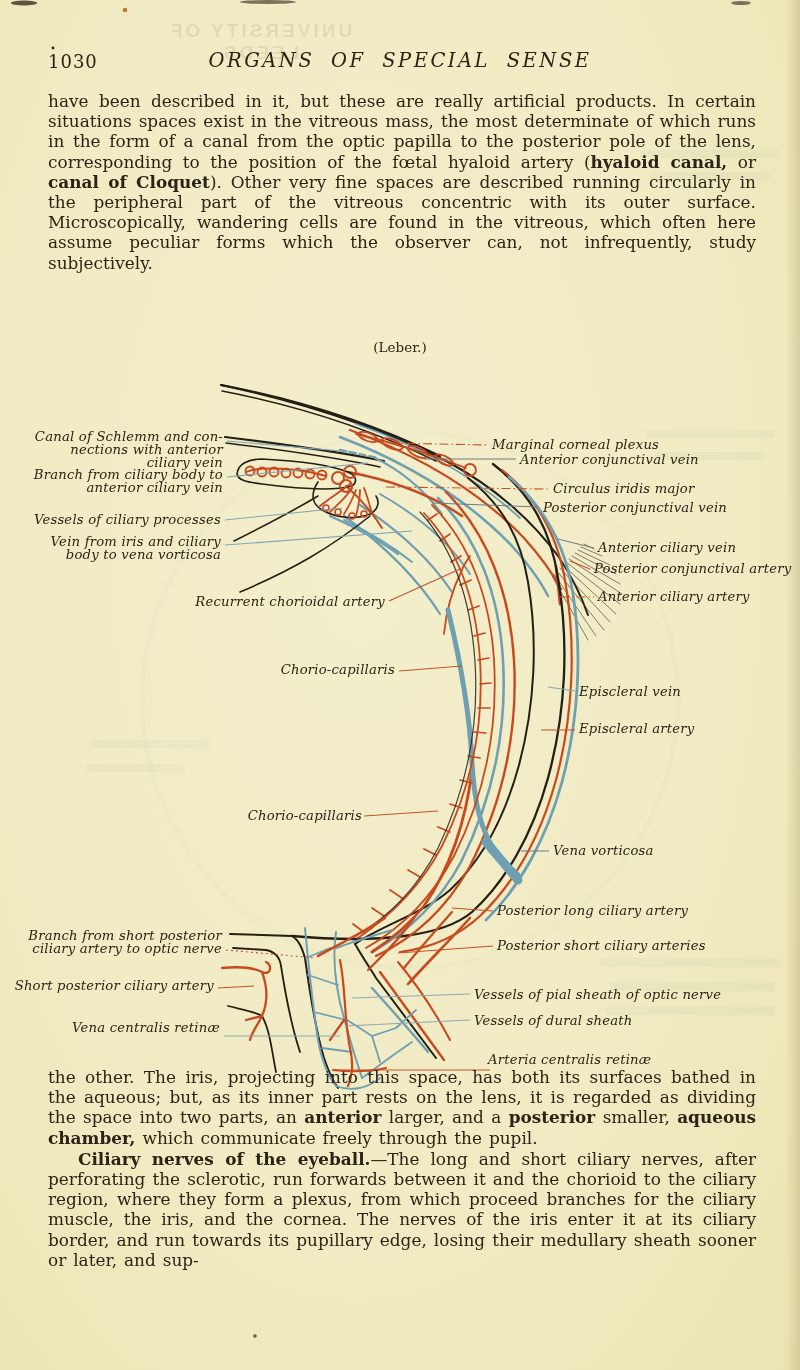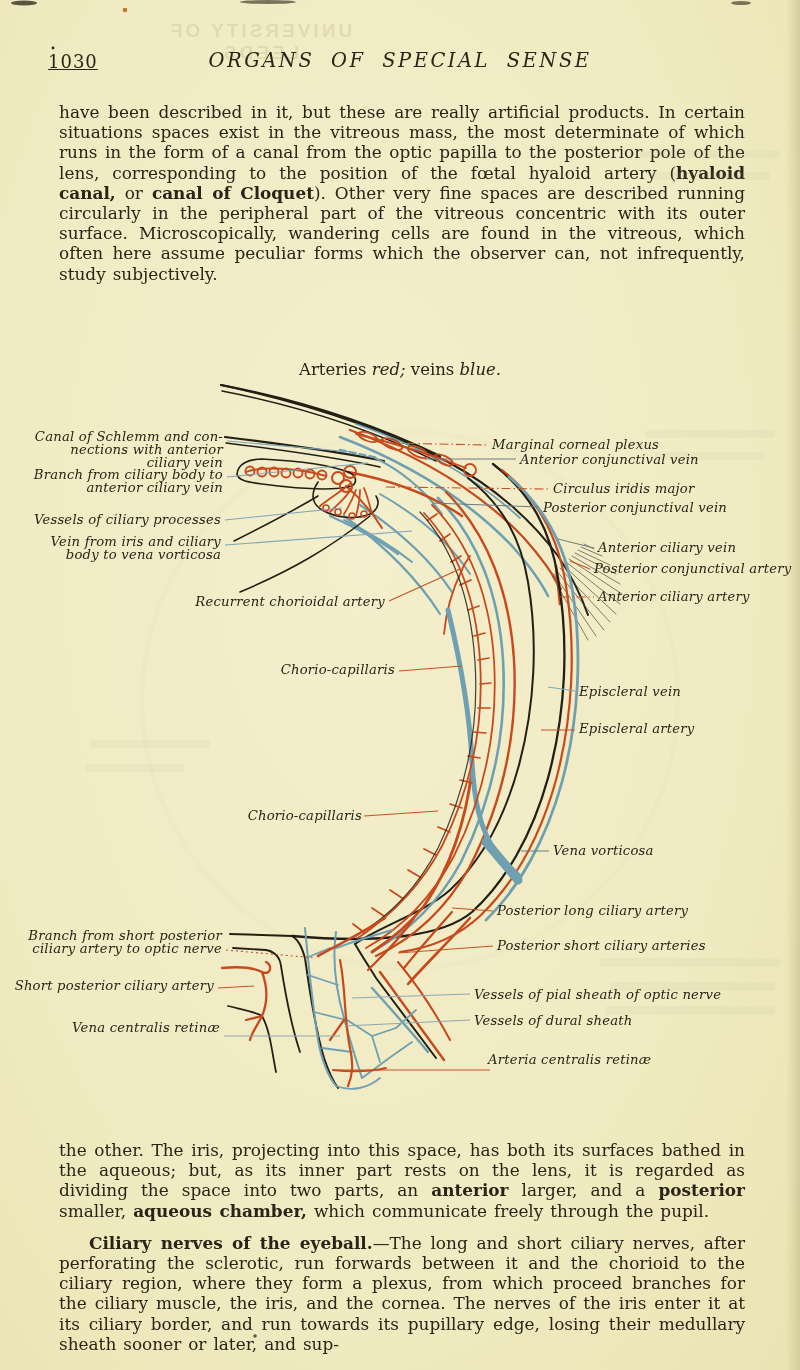--- a/index.html
+++ b/index.html
@@ -14,28 +14,28 @@
   }
   .edge-shade{position:absolute;right:0;top:0;width:14px;height:100%;
     background:linear-gradient(to right, rgba(190,180,130,0), rgba(170,158,105,.35));}
   .stamp{
     position:absolute;top:20px;left:130px;width:260px;
     transform:scaleX(-1);
     font-family:"Liberation Sans", sans-serif;
     font-size:19px;letter-spacing:3px;text-align:center;
     color:#8d8157;opacity:.16;font-weight:bold;
   }
-  .pageno{position:absolute;left:48px;top:51px;font-size:18px;letter-spacing:1px;text-decoration:underline;}
+  .pageno{position:absolute;left:48px;top:51px;font-size:18px;letter-spacing:1px;}
   .running-title{position:absolute;left:0;right:0;top:49px;text-align:center;
     font-style:italic;font-size:19.5px;letter-spacing:2.5px;word-spacing:8px;}
   .flow{position:absolute;left:47px;width:710px;font-size:16.9px;line-height:20.2px;
     text-align:justify;word-spacing:1.6px;}
   .flow-top{top:90px;}
-  .flow-bottom{top:1128px;}
-  .para{margin:12px;}
+  .flow-bottom{top:1066px;}
+  .para{margin:1px;}
   .indent{text-indent:30px;}
   .b{font-weight:bold;}
   .i{font-style:italic;}
   .caption{position:absolute;left:0;right:0;top:320px;text-align:center;
     font-variant:small-caps;font-size:14.2px;letter-spacing:.4px;}
   .credit{position:absolute;left:0;right:0;top:339px;text-align:center;font-size:13.5px;}
   .legend{position:absolute;left:0;right:0;top:360px;text-align:center;font-size:16.5px;}
   svg text{font-family:"DejaVu Serif", serif;font-style:italic;font-size:13.2px;fill:#2b2317;letter-spacing:.2px;}
   .bk{stroke:#241f15;fill:none;}
   .rd{stroke:#c8491d;fill:none;}
@@ -54,21 +54,21 @@
 <div class="page">
   <div class="edge-shade"></div>
   <div class="stamp">UNIVERSITY OF LEEDS</div>
   <div class="pageno">1030</div>
   <div class="running-title">ORGANS OF SPECIAL SENSE</div>
 
   <div class="flow flow-top">
     <p class="para"><span>have been described in it, but these are really artificial products.  In certain situations spaces exist in the vitreous mass, the most determinate of which runs in the form of a canal from the optic papilla to the posterior pole of the lens, corresponding to the position of the fœtal hyaloid artery (</span><span class="b">hyaloid canal,</span><span> or </span><span class="b">canal of Cloquet</span><span>).  Other very fine spaces are described running circularly in the peripheral part of the vitreous concentric with its outer surface.  Microscopically, wandering cells are found in the vitreous, which often here assume peculiar forms which the observer can, not infrequently, study subjectively.</span></p>
   </div>
 
-  <div class="legend"><span>Arteries </span><span class="i">red;</span><span>  veins </span><span class="i">blue.</span></div>
+  <div class="credit">(Leber.)</div>
 
   <svg width="800" height="1370" viewBox="0 0 800 1370" style="position:absolute;left:0;top:0;">
 
     <g>
       <circle cx="410" cy="700" r="268" stroke="#b4bfa4" stroke-width="5" fill="none" opacity="0.06"></circle>
       <rect class="ghost" x="640" y="150" width="140" height="8" rx="3"></rect>
       <rect class="ghost" x="650" y="172" width="120" height="8" rx="3"></rect>
       <rect class="ghost" x="645" y="430" width="130" height="8" rx="3"></rect>
       <rect class="ghost" x="655" y="452" width="110" height="8" rx="3"></rect>
       <rect class="ghost" x="600" y="958" width="180" height="9" rx="3"></rect>

